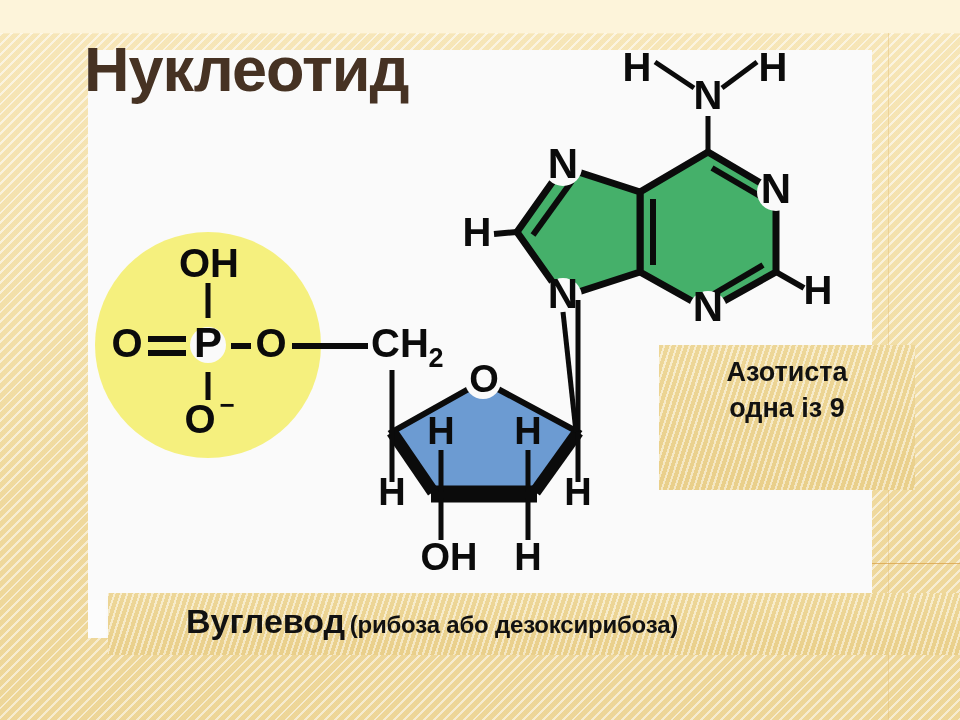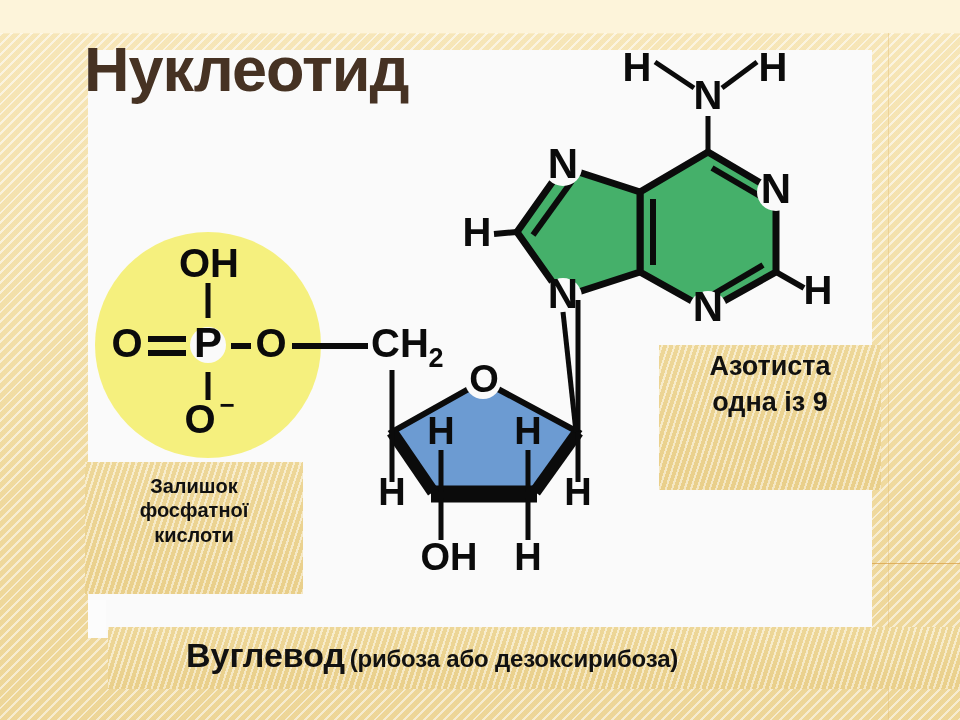--- a/index.html
+++ b/index.html
@@ -121,30 +121,30 @@
     width: 218px;
     height: 132px;
     font-size: 20px;
     line-height: 1.22;
     padding-top: 12px;
   }
 
   #callout-base {
     left: 659px;
     top: 345px;
-    width: 222px;
+    width: 256px;
     height: 145px;
     font-size: 27px;
     line-height: 1.32;
-    padding-top: 4px;
+    padding-top: 10px;
   }
 
   #callout-sugar {
     left: 108px;
-    top: 627px;
+    top: 593px;
     width: 852px;
     height: 62px;
     text-align: left;
     padding-left: 78px;
     padding-top: 9px;
     white-space: nowrap;
   }
   #callout-sugar .big {
     font-size: 34px;
     font-weight: bold;
@@ -268,25 +268,20 @@
     <text class="atom-label" x="776" y="192" font-size="42">N</text>
     <text class="atom-label" x="708" y="310" font-size="42">N</text>
     <text class="atom-label" x="563" y="167" font-size="42">N</text>
     <text class="atom-label" x="563" y="297" font-size="42">N</text>
     <text class="atom-label" x="477" y="235" font-size="40">H</text>
     <text class="atom-label" x="818" y="293" font-size="40">H</text>
   </svg>
 
   <div class="slide-title">Нуклеотид</div>
 
-  <div class="callout" id="callout-phosphate">
-    <div>Залишок</div>
-    <div>фосфатної</div>
-    <div>кислоти</div>
-  </div>
 
   <div class="callout" id="callout-base">
     <div>Азотиста</div>
     <div>одна із 9</div>
   </div>
 
   <div class="callout" id="callout-sugar">
     <span class="big">Вуглевод</span>
     <span class="small">(рибоза або дезоксирибоза)</span>
   </div>

